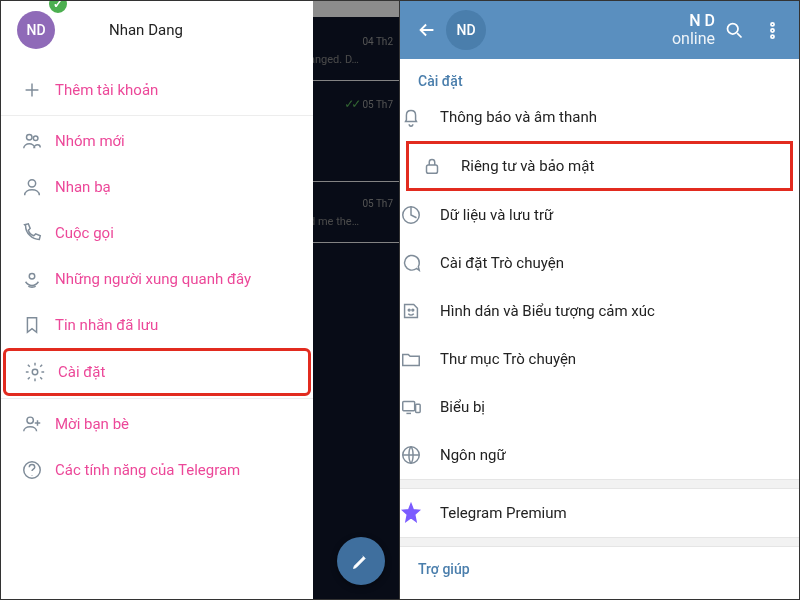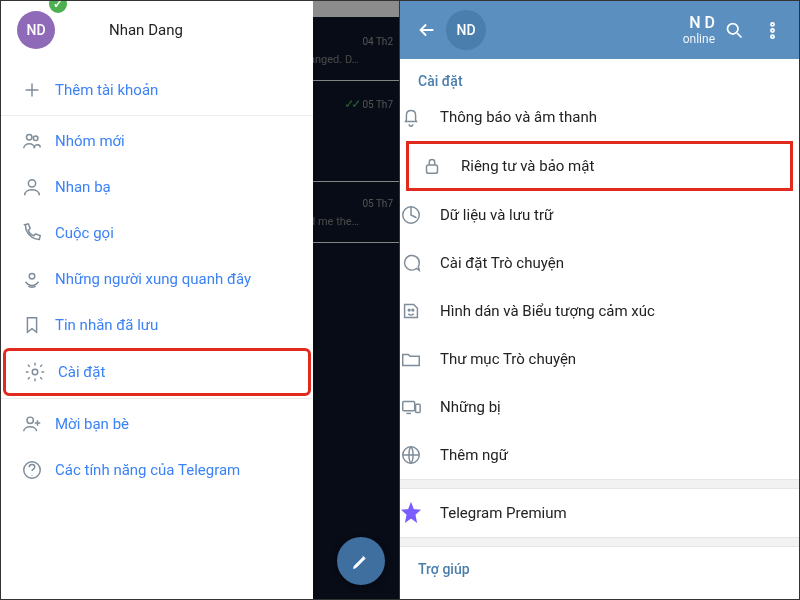--- a/index.html
+++ b/index.html
@@ -86,21 +86,21 @@
     margin-right: 18px;
     flex-shrink:0;
   }
   .drawer-name { font-size: 15px; color: #222; font-weight: 400; margin-left: 36px; }
   .drawer-sep { height: 1px; background: #ededed; margin: 2px 0; }
   .drawer-item {
     display: flex;
     align-items: center;
     padding: 12px 16px 12px 20px;
     font-size: 15px;
-    color: #3b82f6;
+    color: #ec4899;
     position: relative;
   }
   .drawer-item .ico {
     width: 34px;
     display: flex;
     justify-content: flex-start;
     color: #7f8c99;
     flex-shrink:0;
   }
   .drawer-item .ico svg { width: 22px; height: 22px; stroke:#7f8c99; fill:none; stroke-width:1.6; }
@@ -130,21 +130,21 @@
   .topbar .back svg { width:22px; height:22px; stroke:#fff; fill:none; stroke-width:2; }
   .topbar .av {
     width: 40px; height: 40px; border-radius:50%;
     background: #4a7eac;
     display:flex; align-items:center; justify-content:center;
     font-size: 14px; font-weight:500;
     margin-right: 12px;
   }
   .topbar .title { flex:1;text-align:right; }
   .topbar .title .nm { font-size: 16px; font-weight:500; line-height:1.1; }
-  .topbar .title .st { font-size: 12px; opacity:0.9; }
+  .topbar .title .st { font-size: 16px; opacity:0.9; }
   .topbar .action { width:38px; display:flex; justify-content:center; }
   .topbar .action svg { width:21px; height:21px; stroke:#fff; fill:none; stroke-width:2; }
   .section-header {
     color: #4a7eac;
     font-size: 14px;
     font-weight: 500;
     padding: 14px 18px 4px 18px;
   }
   .settings-list { flex:1; overflow:hidden; }
   .settings-item {
@@ -362,30 +362,30 @@
       <span>Thư mục Trò chuyện</span>
     </div>
     <div class="settings-item">
       <span class="ico">
           <svg viewBox="0 0 24 24">
             <rect x="3" y="6" width="13" height="10" rx="1"></rect>
             <path d="M7 19h5"></path>
             <rect x="17" y="9" width="5" height="9" rx="1"></rect>
           </svg>
         </span>
-      <span>Những bị</span>
+      <span>Biểu bị</span>
     </div>
     <div class="settings-item">
       <span class="ico">
           <svg viewBox="0 0 24 24">
             <circle cx="12" cy="12" r="9"></circle>
             <path d="M3 12h18M12 3c3 3 3 15 0 18M12 3c-3 3-3 15 0 18"></path>
           </svg>
         </span>
-      <span>Thêm ngữ</span>
+      <span>Ngôn ngữ</span>
     </div>
 
     <div class="strip-sep"></div>
 
     <div class="settings-item">
       <span class="ico">
           <svg class="star-icon" viewBox="0 0 24 24">
             <path d="M12 2l2.5 6.5L21 9l-5 4.5L17.5 21 12 17l-5.5 4L8 13.5 3 9l6.5-.5L12 2z"></path>
           </svg>
         </span>

